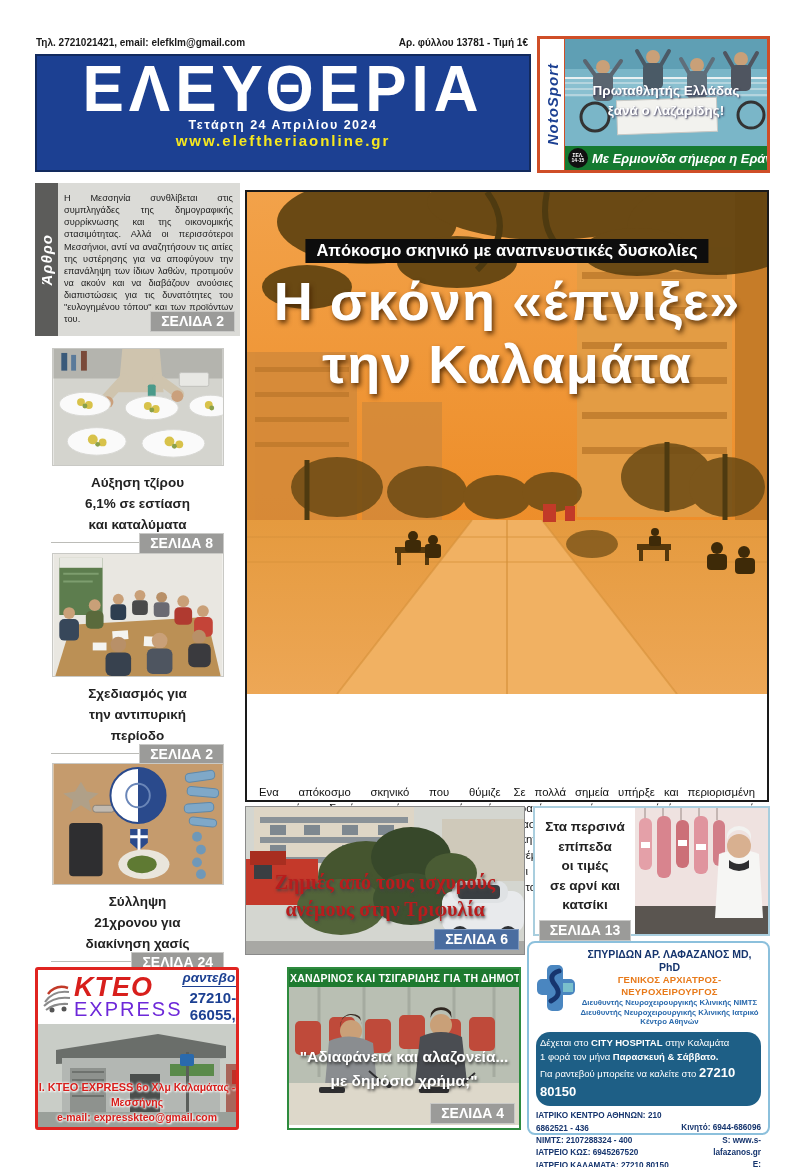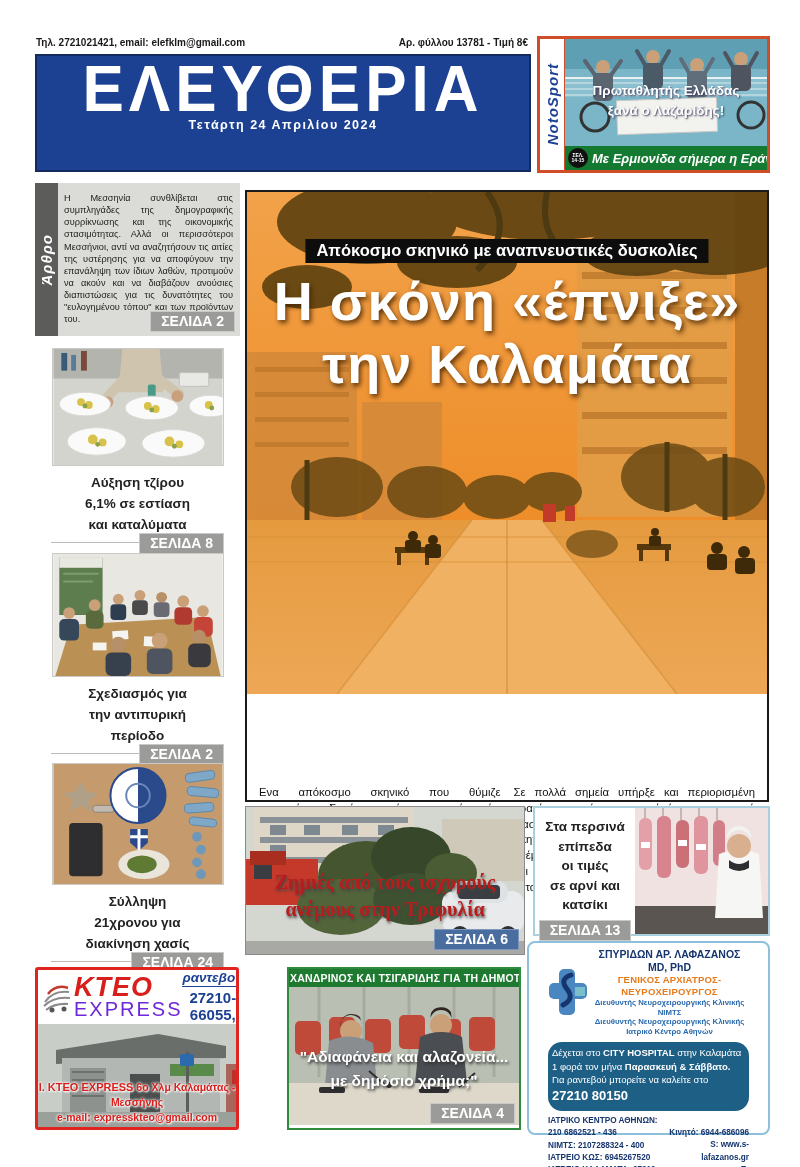--- a/index.html
+++ b/index.html
@@ -107,45 +107,46 @@
     border:2px solid #2e8b3e; display:flex; flex-direction:column; overflow:hidden; }
   .chan-head { background:#1e7a30; color:#fff; font-weight:bold; font-size:10.5px; text-align:center;
     padding:3px 1px; letter-spacing:0.2px; white-space:nowrap; }
   .chan-photo { position:relative; flex:1; overflow:hidden; }
   .chan-quote { position:absolute; left:0; right:0; top:58px; text-align:center; color:#fff;
     font-weight:bold; font-size:15.5px; line-height:1.55; white-space:pre-line; text-shadow:1px 2px 3px #2a2a2a; }
   .chan-badge { position:absolute; right:4px; bottom:4px; }
 
   
   .doc { position:absolute; left:527px; top:941px; width:243px; height:194px; background:#fff;
-    border:2px solid #8cc0dc; border-radius:8px; padding:5px 18px; }
+    border:2px solid #8cc0dc; border-radius:8px; padding:5px 6px; }
   .doc-top { display:flex; align-items:center; }
   .doc-id { flex:1; text-align:center; line-height:1.25; }
   .doc-name { color:#16356e; font-weight:bold; font-size:10.5px; }
   .doc-title { color:#e87a1a; font-weight:bold; font-size:9.5px; letter-spacing:0.2px; }
   .doc-sub { color:#2a6aad; font-weight:bold; font-size:7.8px; }
   .doc-box { background:#1e5f86; border-radius:14px; color:#fff; text-align:left;
     padding:4px 4px 5px; margin:5px 1px 4px; font-size:9.5px; line-height:1.45; }
   .doc-box .strong { font-weight:bold; }
   .doc-box .phone { font-weight:bold; font-size:13px; }
   .doc-contacts { display:flex; justify-content:space-between; font-size:8.2px; font-weight:bold;
     color:#16356e; line-height:1.5; padding:0 1px; }
   .doc-contacts .right { text-align:right; padding-top:12px; }
 </style>
 </head>
 <body>
 
 <div class="page">
 
   <div class="topinfo left">Τηλ. 2721021421, email: elefklm@gmail.com</div>
-  <div class="topinfo right">Αρ. φύλλου 13781 - Τιμή 8€</div>
+  <div class="topinfo right">Αρ. φύλλου 13781 - Τιμή 1€</div>
 
   <div class="masthead">
     <div class="title">ΕΛΕΥΘΕΡΙΑ</div>
     <div class="date">Τετάρτη 24 Απριλίου 2024</div>
+    <div class="url">www.eleftheriaonline.gr</div>
   </div>
 
   <div class="notosport">
     <div class="ns-strip">
       <span class="vert ns-brand">NotoSport</span>
     </div>
     <div class="ns-main">
       <svg width="205" height="108" viewBox="0 0 205 108">
         <rect width="205" height="108" fill="#7ab6c8"></rect>
         <rect y="0" width="205" height="30" fill="#5f9fb4"></rect>

